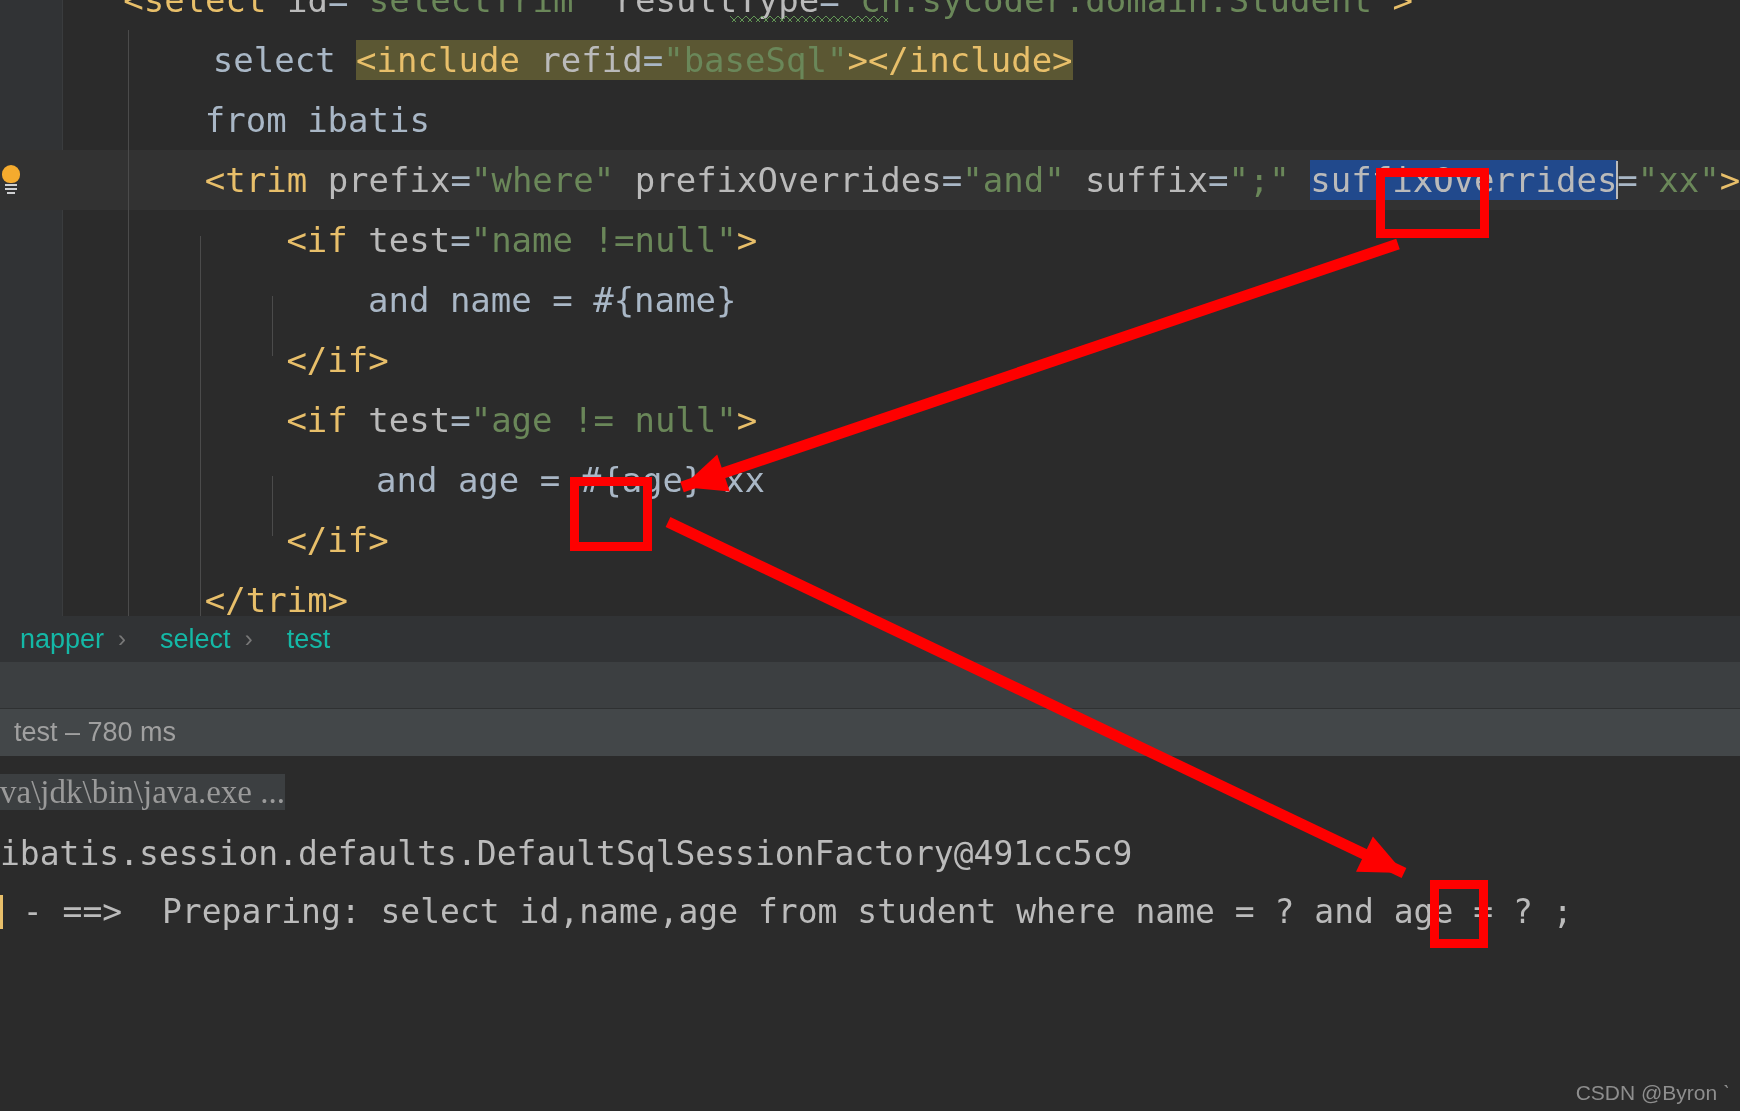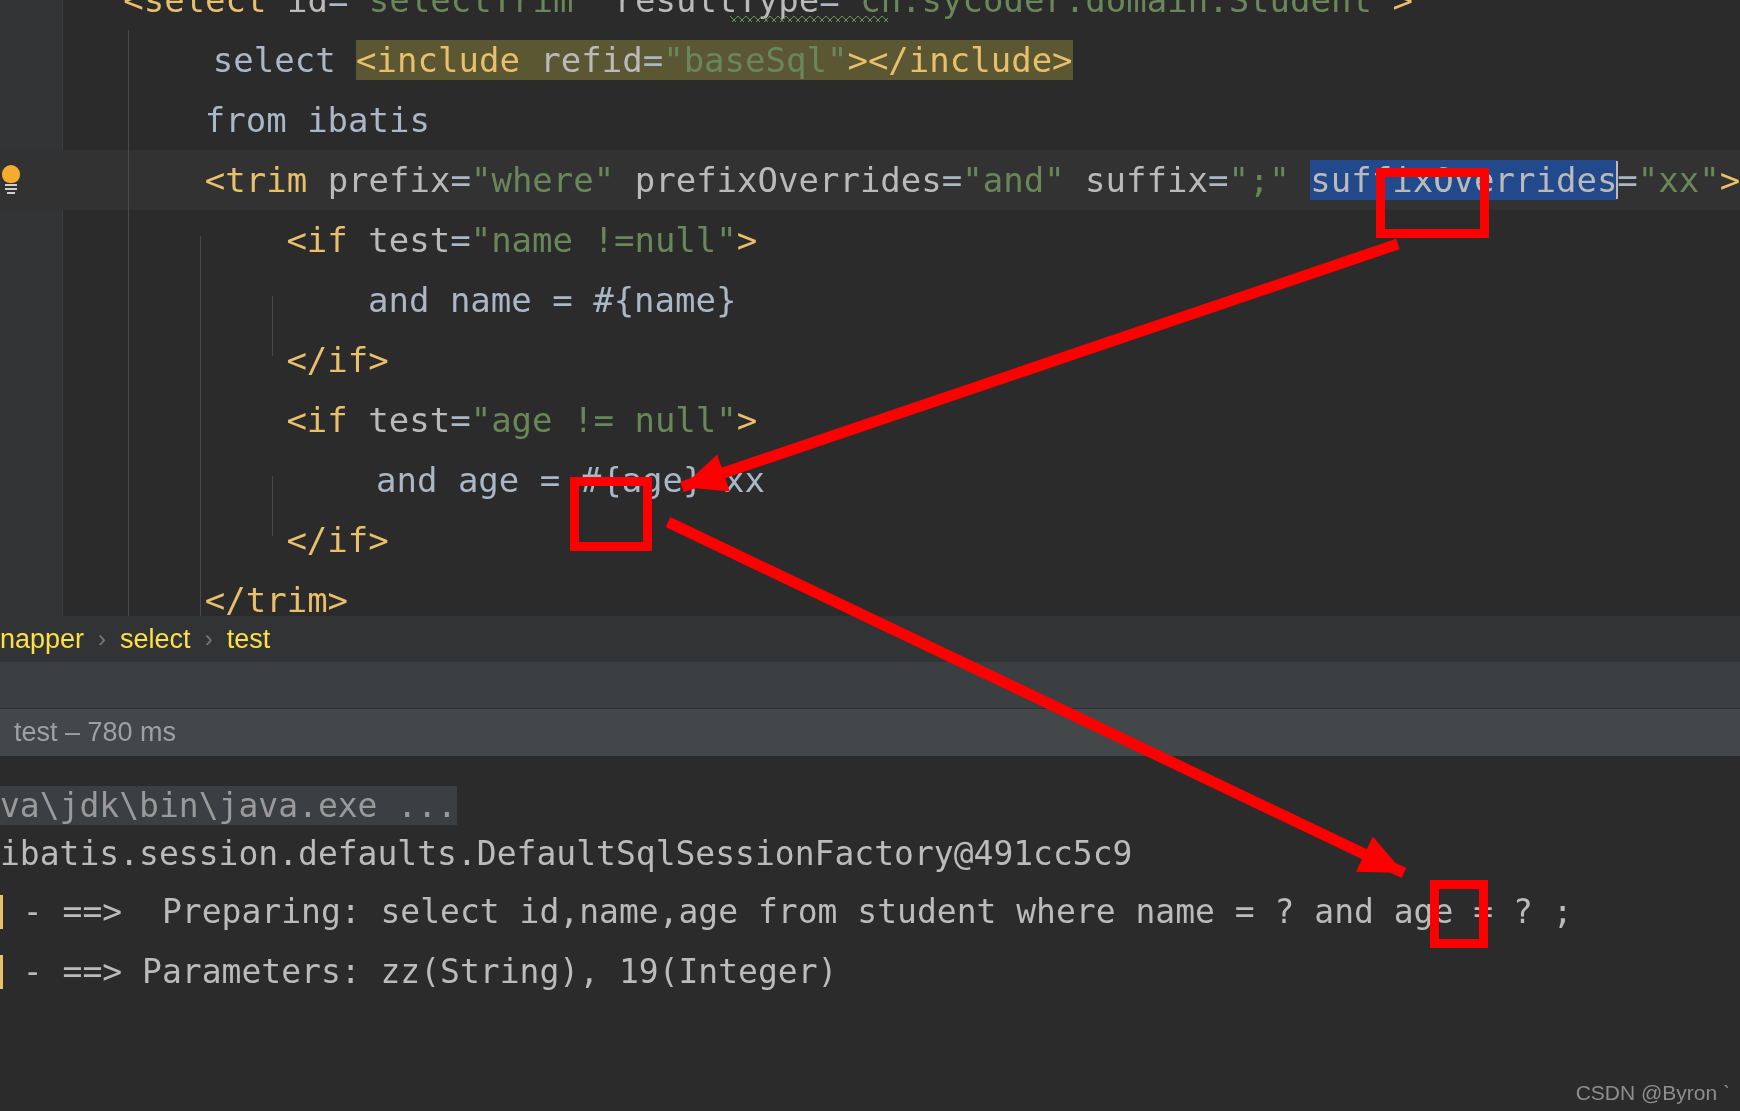--- a/index.html
+++ b/index.html
@@ -133,21 +133,21 @@
     left: 0; top: 616px;
     width: 1740px;
     height: 46px;
     background: #313335;
     display: flex;
     align-items: center;
     font-family: "Liberation Sans", sans-serif;
     font-size: 27px;
     color: #a9b7c6;
   }
-  .breadcrumb .crumb { color: #fde047; }
+  .breadcrumb .crumb { color: #14b8a6; margin-left: 20px; }
   .breadcrumb .sep {
     color: #787878;
     font-size: 24px;
     padding: 0 14px;
   }
 
   
   .run-panel {
     position: absolute;
     left: 0; top: 662px;
@@ -281,24 +281,23 @@
     <span class="sep">›</span>
     <span class="crumb">test</span>
   </div>
 
   <div class="run-panel">
     <div class="run-tabs-row"></div>
     <div class="test-row">
       <span class="lbl">test – 780 ms</span>
     </div>
     <div class="console" id="console">
-        <div class="cline" style="top: 20px;"><span class="ctxt" style="left: 0px;"><span class="cmd-hl">va\jdk\bin\java.exe ...</span></span></div>
+        <div class="cline" style="top: 6px; font-family: Liberation Serif, serif;"><span class="ctxt" style="left: 0px;"><span class="cmd-hl">va\jdk\bin\java.exe ...</span></span></div>
         <div class="cline" style="top: 68px;"><span class="ctxt" style="left: 0px;">ibatis.session.defaults.DefaultSqlSessionFactory@491cc5c9</span></div>
         <div class="cline" style="top: 126px;"><span class="ctxt" style="left: 0px;"><span class="log-bar"></span><span> - ==&gt;  Preparing: select id,name,age from student where name = ? and age = ? ;</span></span></div>
-        <div class="cline" style="top: 186px;"><span class="ctxt" style="left: 0px;"><span class="log-bar"></span><span> - ==&gt; Parameters: zz(String), 19(Integer)</span></span></div>
       </div>
   </div>
 
   <svg class="anno-svg" id="anno-svg" viewBox="0 0 1740 1111" xmlns="http://www.w3.org/2000/svg">
       <g>
         <line x1="1398" y1="244" x2="682" y2="487" stroke="#fe0000" stroke-width="11"></line>
         <polygon points="682,487 717.212946069479,454.3802448030651 729.7934087722633,491.4486040425446" fill="#fe0000"></polygon>
       </g>
       <g>
         <line x1="668" y1="522" x2="1404" y2="873" stroke="#fe0000" stroke-width="11"></line>

